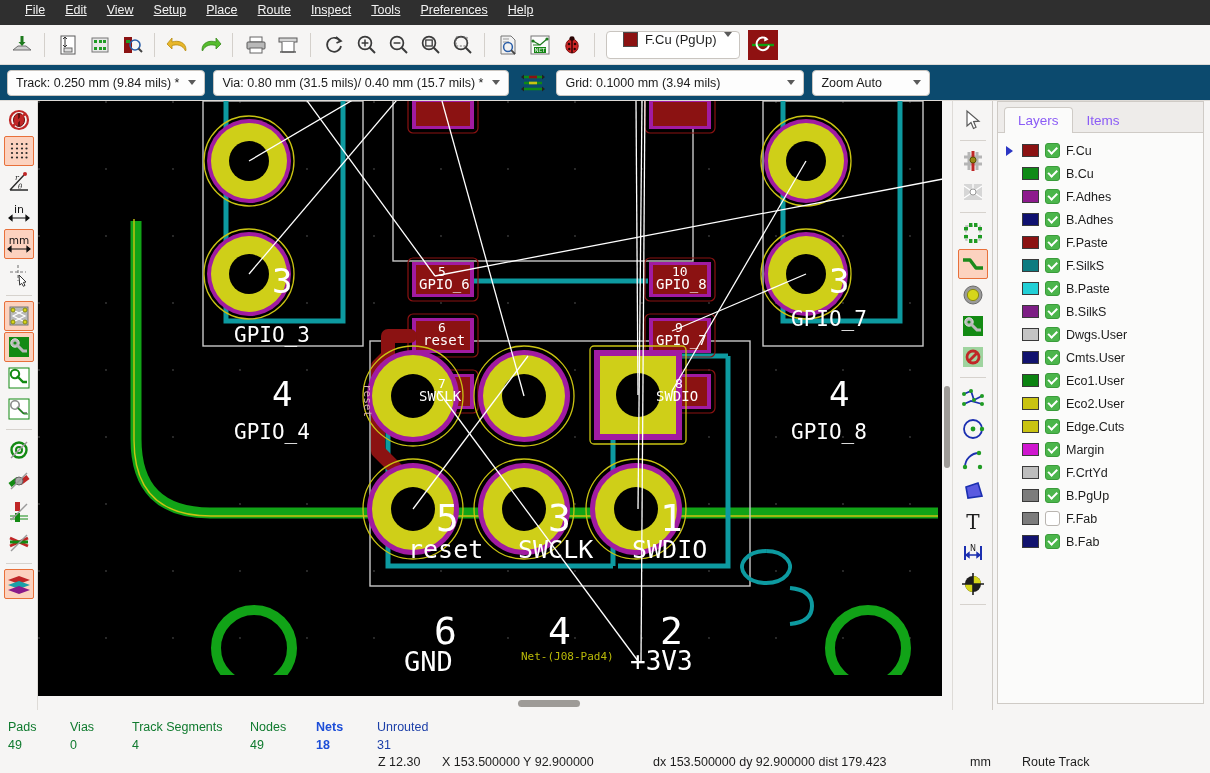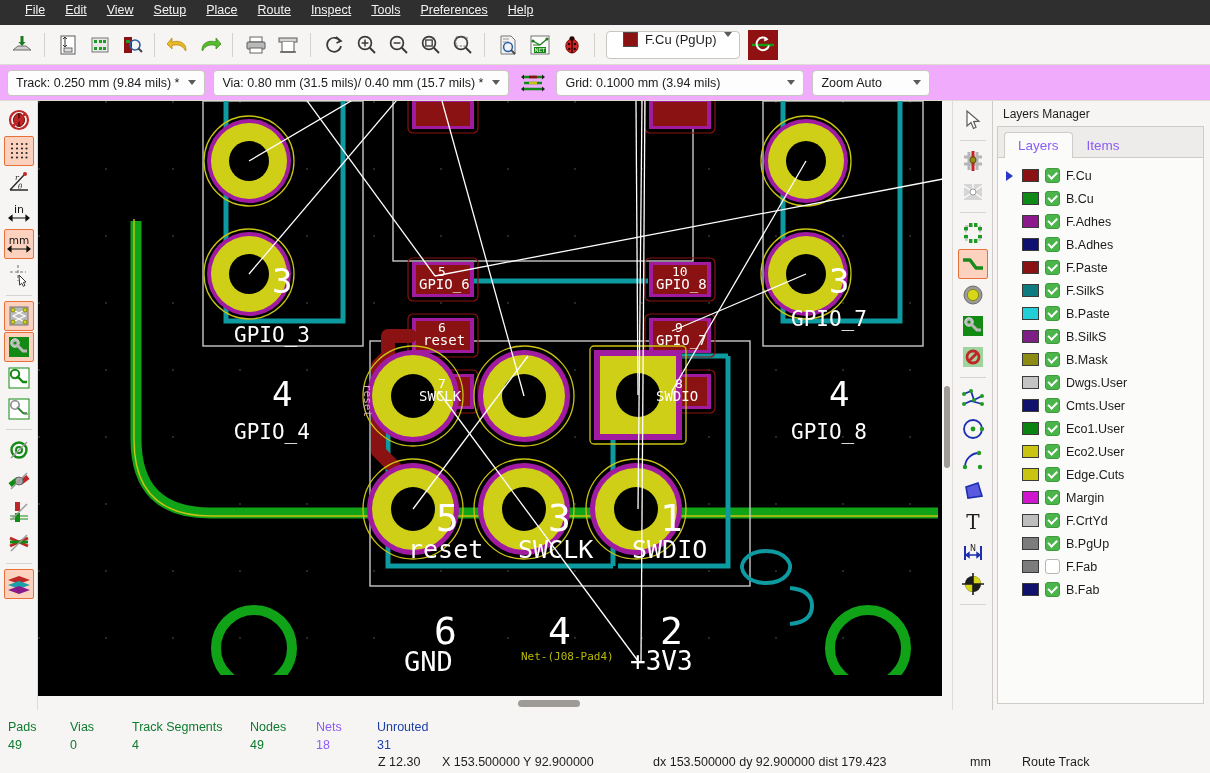--- a/index.html
+++ b/index.html
@@ -54,21 +54,21 @@
   }
   .swatch { width: 15px; height: 15px; border: 1px solid #4b4b4b; }
   .caret { margin-left: auto; width: 0; height: 0;
     border-left: 4.5px solid transparent; border-right: 4.5px solid transparent;
     border-top: 5.5px solid #5a5a5a; }
   .rot-btn { width: 30px; height: 30px; background: #8f1111; margin-left: 7px;
     display: flex; align-items: center; justify-content: center; }
 
   
   .toolbar-aux {
-    height: 36px; background: #f0abfc; border-bottom: 1px solid #dedbd7;
+    height: 36px; background: #0c4a6e; border-bottom: 1px solid #dedbd7;
     display: flex; align-items: center; padding: 0 7px; gap: 8px; flex: 0 0 36px;
   }
   .combo {
     display: flex; align-items: center; height: 26px; padding: 0 8px;
     background: #fdfdfd; border: 1px solid #c9c5c0; border-radius: 4px;
     font-size: 12.5px; color: #1b1b1b; white-space: nowrap;
   }
   .combo .caret { margin-left: 9px; }
 
   
@@ -126,21 +126,21 @@
   .statusbar { flex: 0 0 63px; background: #f6f5f4; position: relative; }
   .stat-cols { display: flex; padding: 8px 12px 0 8px; gap: 0; }
   .stat-col { display: flex; flex-direction: column; font-size: 12.5px; line-height: 1.45; }
   .stat-lbl { font-weight: normal; }
   .stat-val { font-weight: normal; }
   .stat-line2 { position: absolute; left: 0; top: 45px; width: 100%;
     display: flex; font-size: 12.5px; color: #1d1d1d; }
   .sl2 { position: absolute; white-space: nowrap; }
 
   .cg { color: #0f7a2e; }
-  .cr { color: #8b5cf6; }
+  .cr { color: #1d4ed8; font-weight: bold; }
   .cb { color: #1c3fa8; }
   .cd { color: #1d1d1d; }
 
   
   .ptxt { position: absolute; color: #ffffff; font-family: "DejaVu Sans Mono", monospace;
           white-space: nowrap; pointer-events: none; }
 </style>
 </head>
 <body>
 
@@ -811,21 +811,20 @@
           <circle cx="12" cy="12" r="8" fill="#1d1d1d"></circle>
           <path d="M12 4 A8 8 0 0 1 20 12 L12 12 Z" fill="#d6d61a"></path>
           <path d="M12 20 A8 8 0 0 1 4 12 L12 12 Z" fill="#d6d61a"></path>
           <path d="M12 1 v22 M1 12 h22" stroke="#1d1d1d" stroke-width="1.6"></path>
         </svg>
       </div>
       <div class="vsep"></div>
     </div>
 
     <div class="layers-panel">
-      <div class="lp-title">Layers Manager</div>
       <div class="lp-inner">
         <div class="lp-tabs">
           <div class="lp-tab sel">Layers</div>
           <div class="lp-tab">Items</div>
         </div>
         <div class="lp-list" id="layer-list">
             <div class="lrow">
               <span class="arrow on"></span>
               <span class="lsw" style="background: rgb(139, 18, 18);"></span>
               <span class="lchk on"></span>
@@ -868,26 +867,20 @@
               <span>B.Paste</span>
             </div>
             <div class="lrow">
               <span class="arrow"></span>
               <span class="lsw" style="background: rgb(125, 31, 133);"></span>
               <span class="lchk on"></span>
               <span>B.SilkS</span>
             </div>
             <div class="lrow">
               <span class="arrow"></span>
-              <span class="lsw" style="background: rgb(140, 140, 20);"></span>
-              <span class="lchk on"></span>
-              <span>B.Mask</span>
-            </div>
-            <div class="lrow">
-              <span class="arrow"></span>
               <span class="lsw" style="background: rgb(196, 196, 196);"></span>
               <span class="lchk on"></span>
               <span>Dwgs.User</span>
             </div>
             <div class="lrow">
               <span class="arrow"></span>
               <span class="lsw" style="background: rgb(17, 18, 110);"></span>
               <span class="lchk on"></span>
               <span>Cmts.User</span>
             </div>

